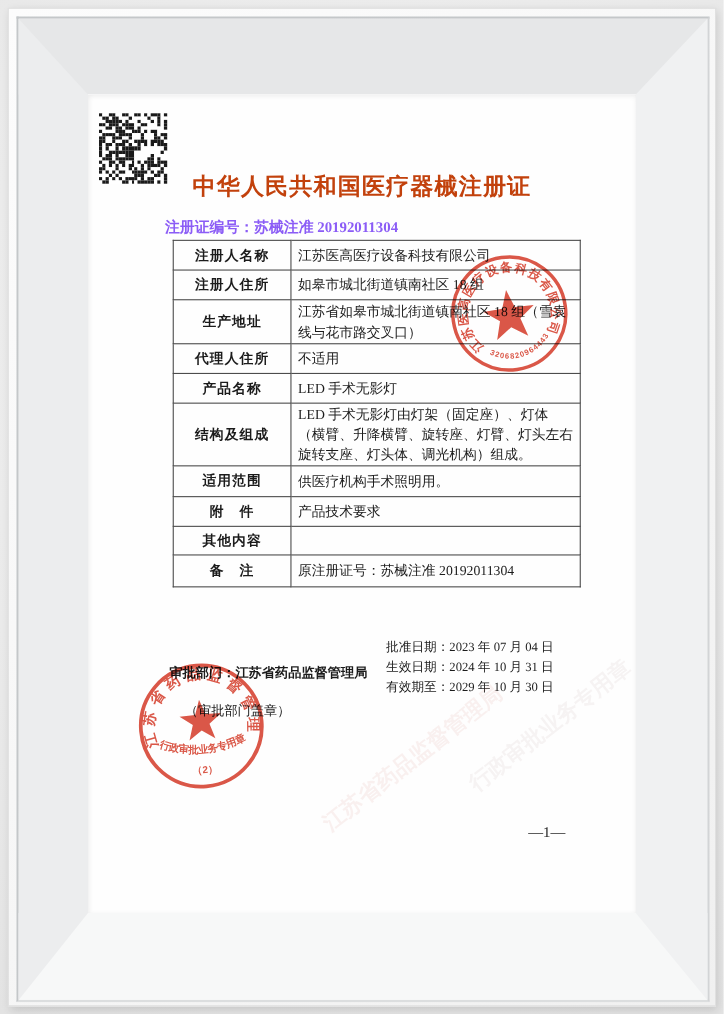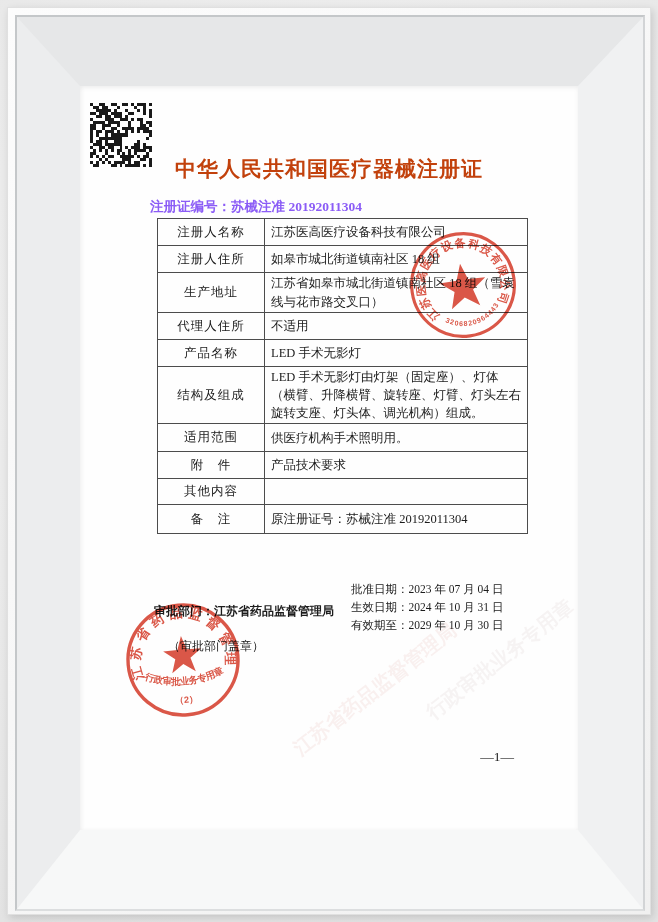--- a/index.html
+++ b/index.html
@@ -27,21 +27,21 @@
   .qr div{background:#fff;} .qr div.b{background:#1a1a1a;}
   
   .title{position:absolute;left:0;top:69px;width:100%;text-align:center;
     font-family:"Liberation Sans","DejaVu Sans",sans-serif;font-weight:bold;
     font-size:21px;letter-spacing:1px;color:#c2410c;}
   .regno{position:absolute;left:70px;top:112px;font-size:13.5px;font-weight:bold;color:#8b5cf6;}
   
   table.cert{position:absolute;left:77px;top:132px;width:371px;border-collapse:collapse;
     font-size:12.5px;color:#1b1b1b;}
   table.cert td{border:1px solid #4c4c4c;padding:1px 6px;vertical-align:middle;}
-  td.lbl{width:94px;text-align:center;letter-spacing:1px;}
+  td.lbl{width:94px;text-align:center;letter-spacing:1px;font-weight:bold;}
   td.val{line-height:1.45;word-break:break-all;}
   
   .dept{position:absolute;left:74px;top:517px;font-size:12px;font-weight:600;text-align:center;}
   .stampnote{position:absolute;left:88px;top:552px;font-size:12px;font-weight:400;}
   .dates{position:absolute;left:271px;top:494px;font-size:11.5px;font-weight:400;line-height:18px;}
   .pageno{position:absolute;left:387px;top:663px;width:60px;text-align:center;font-size:13.5px;}
   
   .seal{position:absolute;mix-blend-mode:multiply;opacity:.88;}
   .company-seal{left:327px;top:143px;width:112px;height:112px;transform:rotate(-8deg);}
   .authority-seal{left:43px;top:514px;width:120px;height:120px;transform:rotate(-5deg);}

